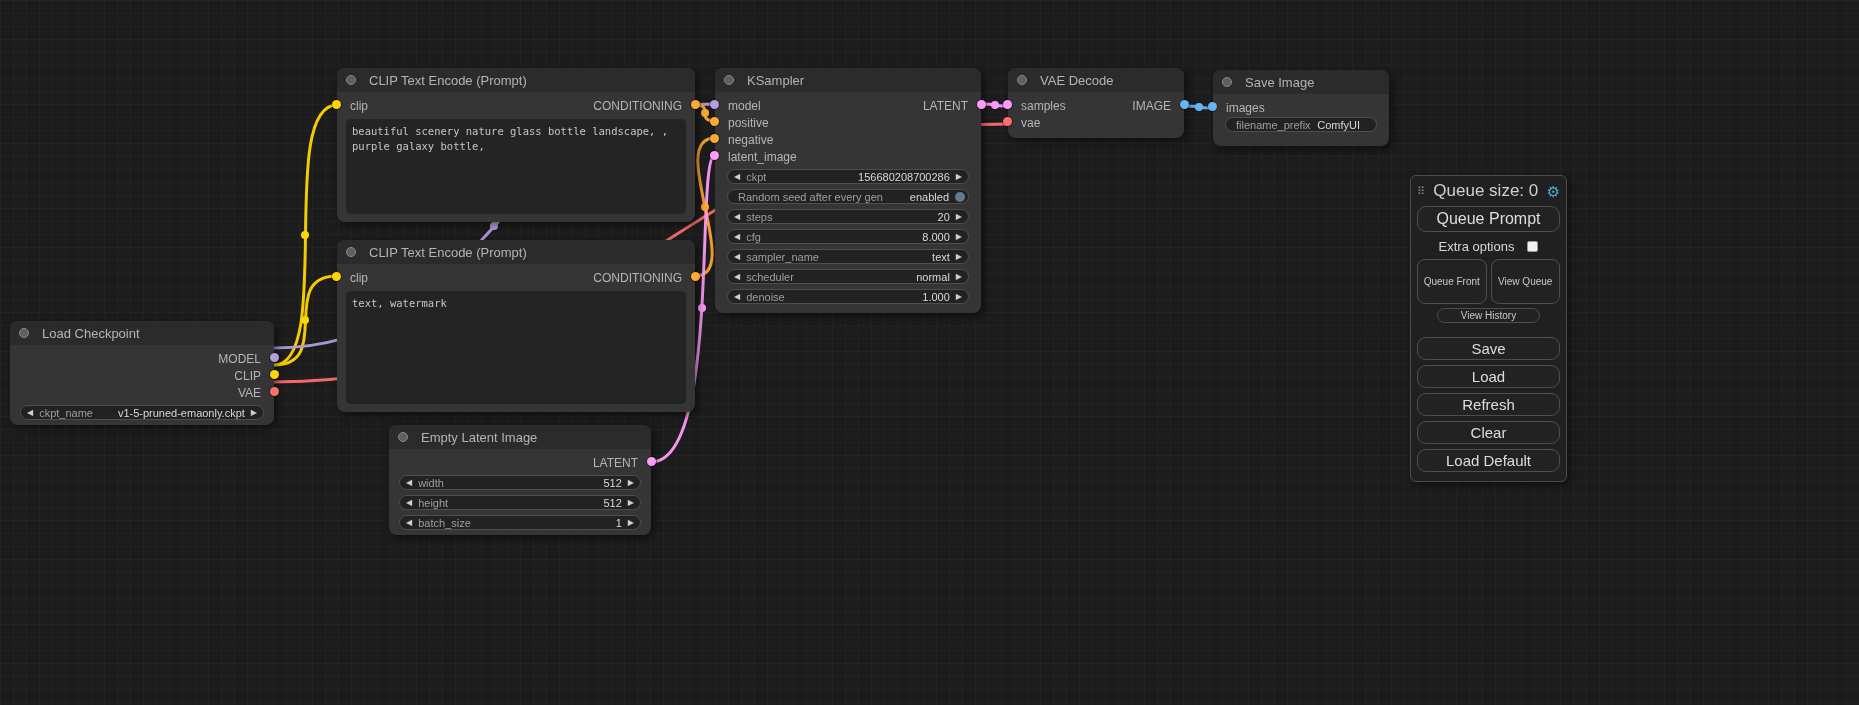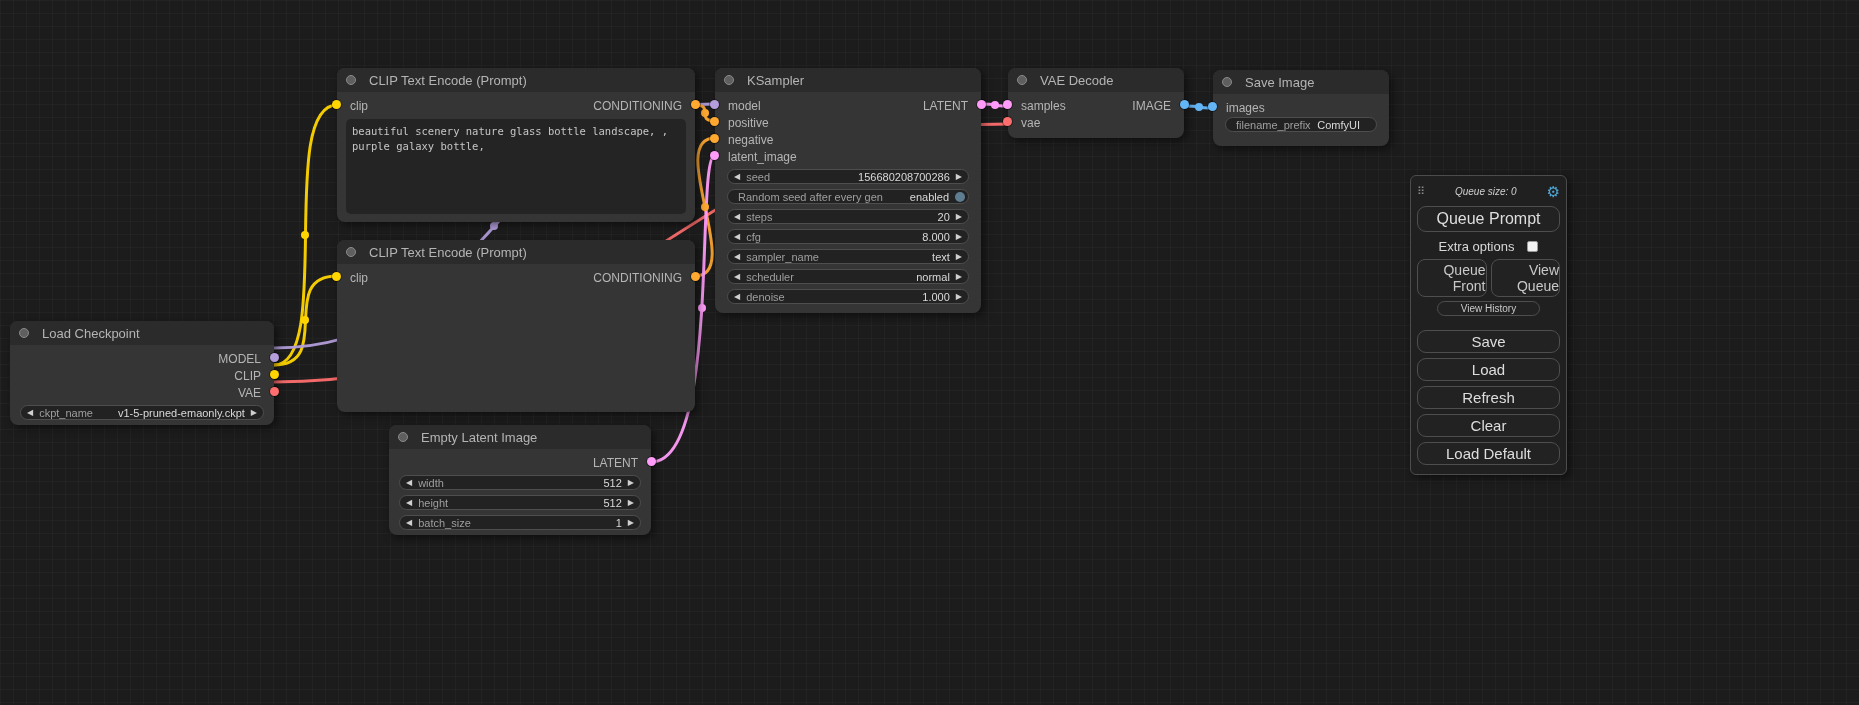--- a/index.html
+++ b/index.html
@@ -83,33 +83,33 @@
     position:absolute; z-index:3;
     left:1410px; top:175px; width:157px;
     background:#202020;
     border:1px solid #4c4c4c;
     border-radius:6px;
     padding:5px 6px 9px;
     box-shadow:3px 3px 9px rgba(0,0,0,.5);
   }
   .menu-head { display:flex; align-items:center; height:20px; }
   .drag-handle { color:#8a8a8a; font-size:11px; cursor:move; }
-  .queue-size { flex:1; text-align:center; color:#cfcfcf; font-size:10px;font-style:italic; }
+  .queue-size { flex:1; text-align:center; color:#cfcfcf; font-size:17px; }
   .gear { color:#4fa7d5; font-size:15px; line-height:1; cursor:pointer; }
   .btn {
     display:block; width:100%; margin-top:5px;
     background:#222; border:1px solid #4e4e4e; border-radius:9px;
     color:#dedede; font-size:15px; font-family:inherit;
     padding:2px 0; text-align:center; cursor:pointer;
   }
   .btn.big { font-size:16px; padding:3px 0; }
   .extra-row { display:flex; align-items:center; justify-content:center; gap:13px; margin-top:7px; color:#d8d8d8; font-size:13px; }
   .checkbox { width:11px; height:11px; background:#f2f2f2; border:1px solid #9a9a9a; border-radius:2px; cursor:pointer; }
   .small-row { display:flex; gap:4px; margin-top:5px; }
-  .btn.small { font-size:14px; border-radius:8px; padding:2px 0; margin-top:0; flex:1; color:#c9c9c9;text-align:right; }
+  .btn.small { font-size:10px; border-radius:8px; padding:16px 0; margin-top:0; flex:1; color:#c9c9c9; }
   .btn.history { width:72%; margin:4px auto 0; font-size:10px; border-radius:8px; padding:1px 0; color:#c9c9c9; }
   .menu-gap { height:9px; }
 </style>
 </head>
 <body>
 
 <div class="canvas">
 
   <svg class="wires" width="1859" height="705">
     <path d="M274,365 C334,365 277,105 337,105" stroke="#FFD500"></path>
@@ -182,20 +182,21 @@
       <span class="node-title">CLIP Text Encode (Prompt)</span>
     </div>
     <div class="slots">
       <div class="slot both">
         <span class="dot in" style="background-color: rgb(255, 213, 0);"></span>
         <span>clip</span>
         <span>CONDITIONING</span>
         <span class="dot out" style="background-color: rgb(255, 169, 49);"></span>
       </div>
     </div>
+    <div class="node-text" style="height:113px">text, watermark</div>
   </div>
 
   <div class="node" style="left:389px;top:425px;width:262px;height:110px">
     <div class="node-header">
       <span class="collapse-dot"></span>
       <span class="node-title">Empty Latent Image</span>
     </div>
     <div class="slots">
       <div class="slot out">
         <span>LATENT</span>
@@ -242,21 +243,21 @@
         <span class="dot in" style="background-color: rgb(255, 169, 49);"></span>
         <span>negative</span>
       </div>
       <div class="slot">
         <span class="dot in" style="background-color: rgb(255, 156, 249);"></span>
         <span>latent_image</span>
       </div>
     </div>
     <div class="widget" style="margin-left:12px;margin-right:12px">
       <span class="arrow">◀</span>
-      <span class="w-label">seed</span>
+      <span class="w-label">ckpt</span>
       <span class="w-value">156680208700286</span>
       <span class="arrow">▶</span>
     </div>
     <div class="widget" style="margin-left:12px;margin-right:12px">
       <span class="w-label" style="margin-left:4px">Random seed after every gen</span>
       <span class="w-value">enabled</span>
       <span class="knob" style="background-color: rgb(95, 125, 144);"></span>
     </div>
     <div class="widget" style="margin-left:12px;margin-right:12px">
       <span class="arrow">◀</span>

